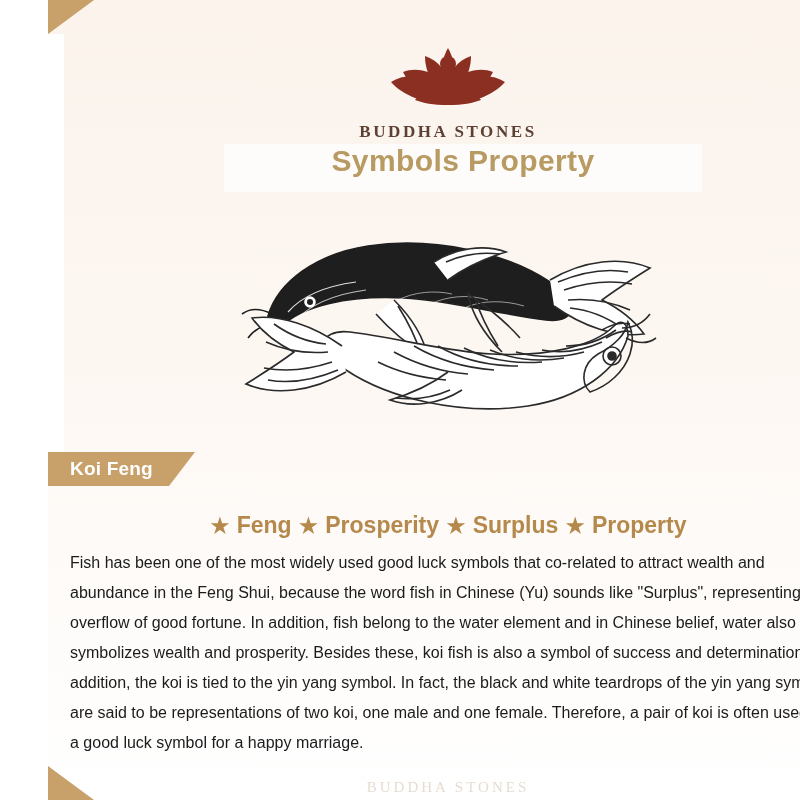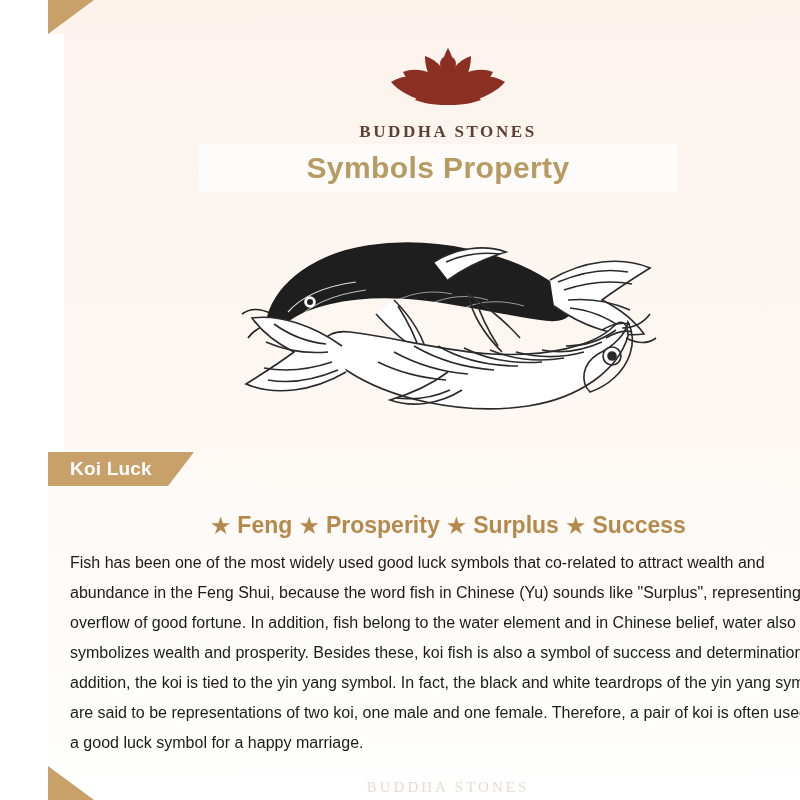--- a/index.html
+++ b/index.html
@@ -77,26 +77,25 @@
     letter-spacing: 2.6px;
     font-weight: bold;
     color: #5c4033;
     font-family: "Liberation Serif", serif;
   }
 
   
   .title-bar {
     position: absolute;
     top: 144px;
-    left: 151px;
+    left: 176px;
     width: 478px;
     height: 48px;
     background: rgba(255,255,255,0.72);
     display: flex;
-    align-items: center;
     justify-content: center;
   }
   .title-text {
     font-size: 30px;
     font-weight: bold;
     color: #b89a63;
     font-family: "Liberation Sans", sans-serif;
     letter-spacing: 0.4px;
   }
 
@@ -286,32 +285,32 @@
         <path d="M304 156 C286 138 274 118 270 98 C288 110 308 126 322 142"></path>
         <path d="M300 150 C290 134 282 118 278 104"></path>
 
         <path d="M428 142 C440 148 450 148 458 142"></path>
         <path d="M424 132 C436 132 446 126 452 118"></path>
       </g>
     </svg>
   </div>
 
   <div class="ribbon">
-    <div class="ribbon-body">Koi Luck</div>
+    <div class="ribbon-body">Koi Feng</div>
     <div class="ribbon-tail"></div>
   </div>
 
   <div class="keywords">
     <span class="star">★</span>
     <span>Feng</span>
     <span class="star">★</span>
     <span>Prosperity</span>
     <span class="star">★</span>
     <span>Surplus</span>
     <span class="star">★</span>
-    <span>Success</span>
+    <span>Property</span>
   </div>
 
   <div class="body-text">Fish has been one of the most widely used good luck symbols that co-related to attract wealth and abundance in the Feng Shui, because the word fish in Chinese (Yu) sounds like "Surplus", representing overflow of good fortune. In addition, fish belong to the water element and in Chinese belief, water also symbolizes wealth and prosperity. Besides these, koi fish is also a symbol of success and determination. In addition, the koi is tied to the yin yang symbol. In fact, the black and white teardrops of the yin yang symbol are said to be representations of two koi, one male and one female. Therefore, a pair of koi is often used as a good luck symbol for a happy marriage.</div>
 
   <div class="watermark">BUDDHA STONES</div>
 
 </div>
 
 </body></html>

